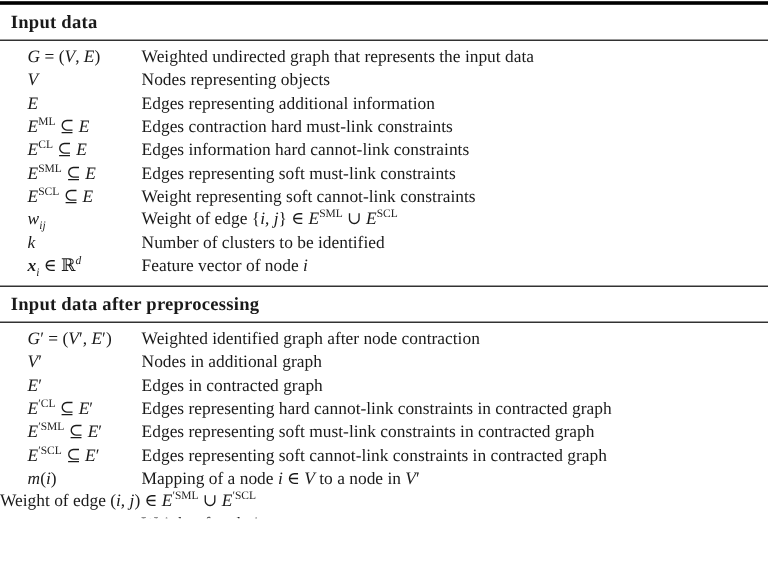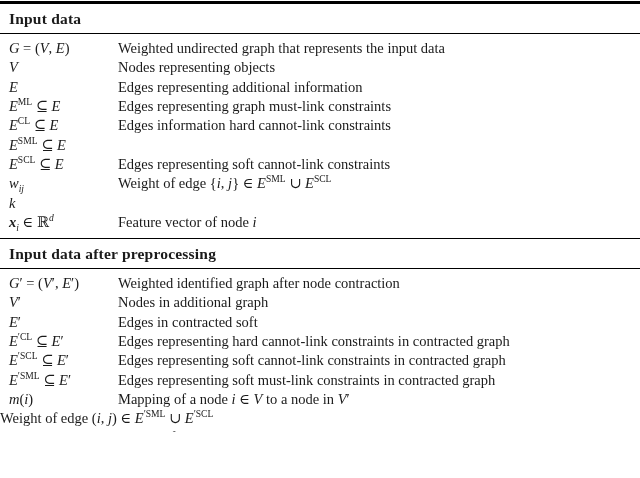--- a/index.html
+++ b/index.html
@@ -21,21 +21,21 @@
   .section-header {
     font-weight: bold;
     font-size: 15.5px;
     line-height: 18px;
     padding: 6px 0 5px 9px;
     border-bottom: 1.2px solid #000;
     letter-spacing: 0.2px;
   }
   .section-body { padding: 5px 0 6px 0; }
   .row { display: flex; align-items: center; height: 19.3px; }
-  .sym  { width: 118px; padding-left: 9px; box-sizing: border-box; flex: none; white-space: nowrap; }
+  .sym  { width: 118px; padding-left: 23px; box-sizing: border-box; flex: none; white-space: nowrap; }
   .desc { flex: 1; white-space: nowrap; }
   i { font-style: italic; }
   b { font-weight: bold; }
   sup { font-size: 0.66em; vertical-align: super; line-height: 0; letter-spacing: 0; }
   sub { font-size: 0.66em; vertical-align: sub; line-height: 0; }
 </style>
 </head>
 <body>
 
 <div class="page">
@@ -51,39 +51,41 @@
           <div class="row">
             <span class="sym"><i>V</i></span>
             <span class="desc">Nodes representing objects</span>
           </div>
           <div class="row">
             <span class="sym"><i>E</i></span>
             <span class="desc">Edges representing additional information</span>
           </div>
           <div class="row">
             <span class="sym"><i>E</i><sup>ML</sup> ⊆ <i>E</i></span>
-            <span class="desc">Edges representing graph must-link constraints</span>
+            <span class="desc">Edges contraction hard must-link constraints</span>
           </div>
           <div class="row">
             <span class="sym"><i>E</i><sup>CL</sup> ⊆ <i>E</i></span>
             <span class="desc">Edges information hard cannot-link constraints</span>
           </div>
           <div class="row">
             <span class="sym"><i>E</i><sup>SML</sup> ⊆ <i>E</i></span>
+            <span class="desc">Edges representing soft must-link constraints</span>
           </div>
           <div class="row">
             <span class="sym"><i>E</i><sup>SCL</sup> ⊆ <i>E</i></span>
-            <span class="desc">Edges representing soft cannot-link constraints</span>
+            <span class="desc">Weight representing soft cannot-link constraints</span>
           </div>
           <div class="row">
             <span class="sym"><i>w</i><sub><i>ij</i></sub></span>
             <span class="desc">Weight of edge {<i>i</i>, <i>j</i>} ∈ <i>E</i><sup>SML</sup> ∪ <i>E</i><sup>SCL</sup></span>
           </div>
           <div class="row">
             <span class="sym"><i>k</i></span>
+            <span class="desc">Number of clusters to be identified</span>
           </div>
           <div class="row">
             <span class="sym"><b><i>x</i></b><sub><i>i</i></sub> ∈ ℝ<sup><i>d</i></sup></span>
             <span class="desc">Feature vector of node <i>i</i></span>
           </div>
         </div>
   </section>
 
   <section>
     <div class="section-header">Input data after preprocessing</div>
@@ -91,33 +93,33 @@
           <div class="row">
             <span class="sym"><i>G</i>′ = (<i>V</i>′, <i>E</i>′)</span>
             <span class="desc">Weighted identified graph after node contraction</span>
           </div>
           <div class="row">
             <span class="sym"><i>V</i>′</span>
             <span class="desc">Nodes in additional graph</span>
           </div>
           <div class="row">
             <span class="sym"><i>E</i>′</span>
-            <span class="desc">Edges in contracted soft</span>
+            <span class="desc">Edges in contracted graph</span>
           </div>
           <div class="row">
             <span class="sym"><i>E</i><sup>′CL</sup> ⊆ <i>E</i>′</span>
             <span class="desc">Edges representing hard cannot-link constraints in contracted graph</span>
           </div>
           <div class="row">
+            <span class="sym"><i>E</i><sup>′SML</sup> ⊆ <i>E</i>′</span>
+            <span class="desc">Edges representing soft must-link constraints in contracted graph</span>
+          </div>
+          <div class="row">
             <span class="sym"><i>E</i><sup>′SCL</sup> ⊆ <i>E</i>′</span>
             <span class="desc">Edges representing soft cannot-link constraints in contracted graph</span>
-          </div>
-          <div class="row">
-            <span class="sym"><i>E</i><sup>′SML</sup> ⊆ <i>E</i>′</span>
-            <span class="desc">Edges representing soft must-link constraints in contracted graph</span>
           </div>
           <div class="row">
             <span class="sym"><i>m</i>(<i>i</i>)</span>
             <span class="desc">Mapping of a node <i>i</i> ∈ <i>V</i> to a node in <i>V</i>′</span>
           </div>
           <div class="row">
             <span class="desc">Weight of edge (<i>i</i>, <i>j</i>) ∈ <i>E</i><sup>′SML</sup> ∪ <i>E</i><sup>′SCL</sup></span>
           </div>
           <div class="row">
             <span class="sym"><i>s</i><sub><i>i</i></sub></span>

